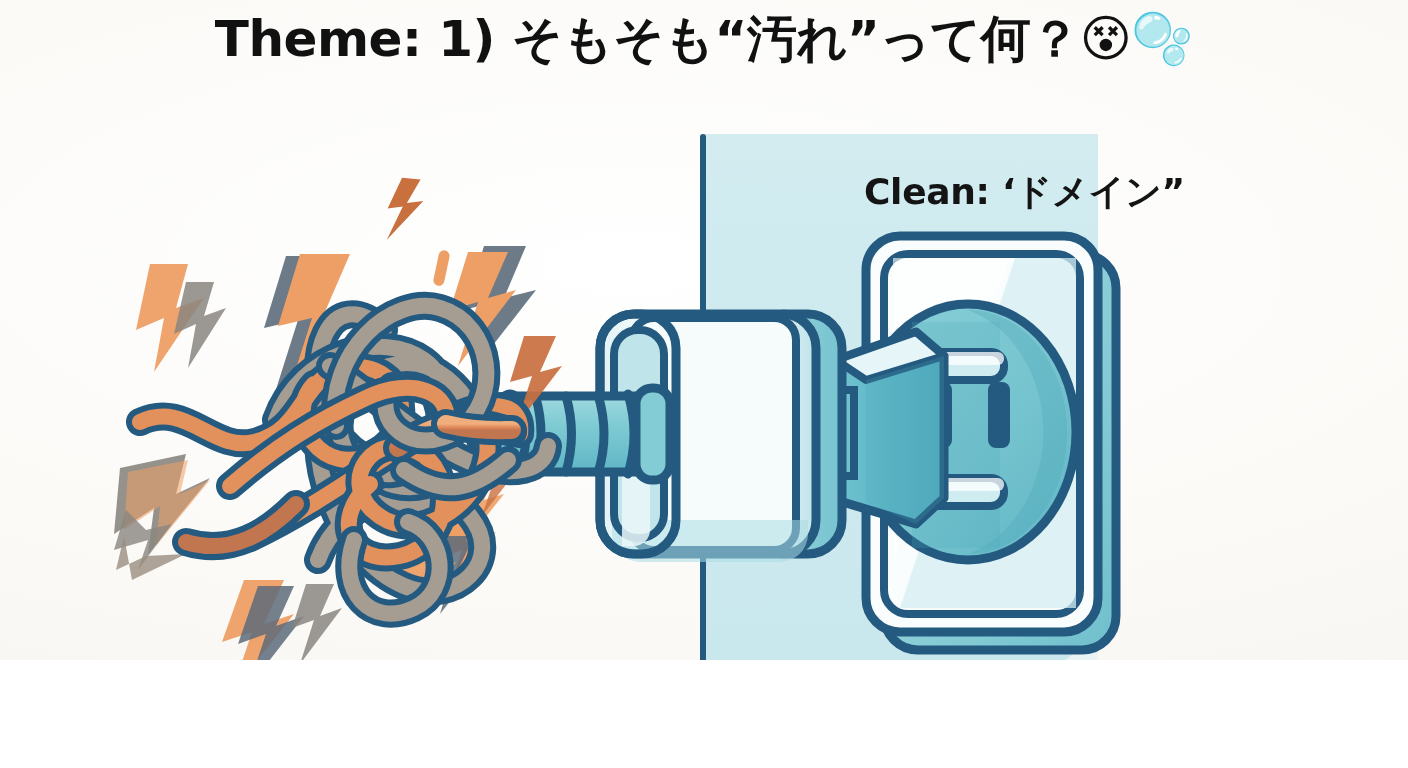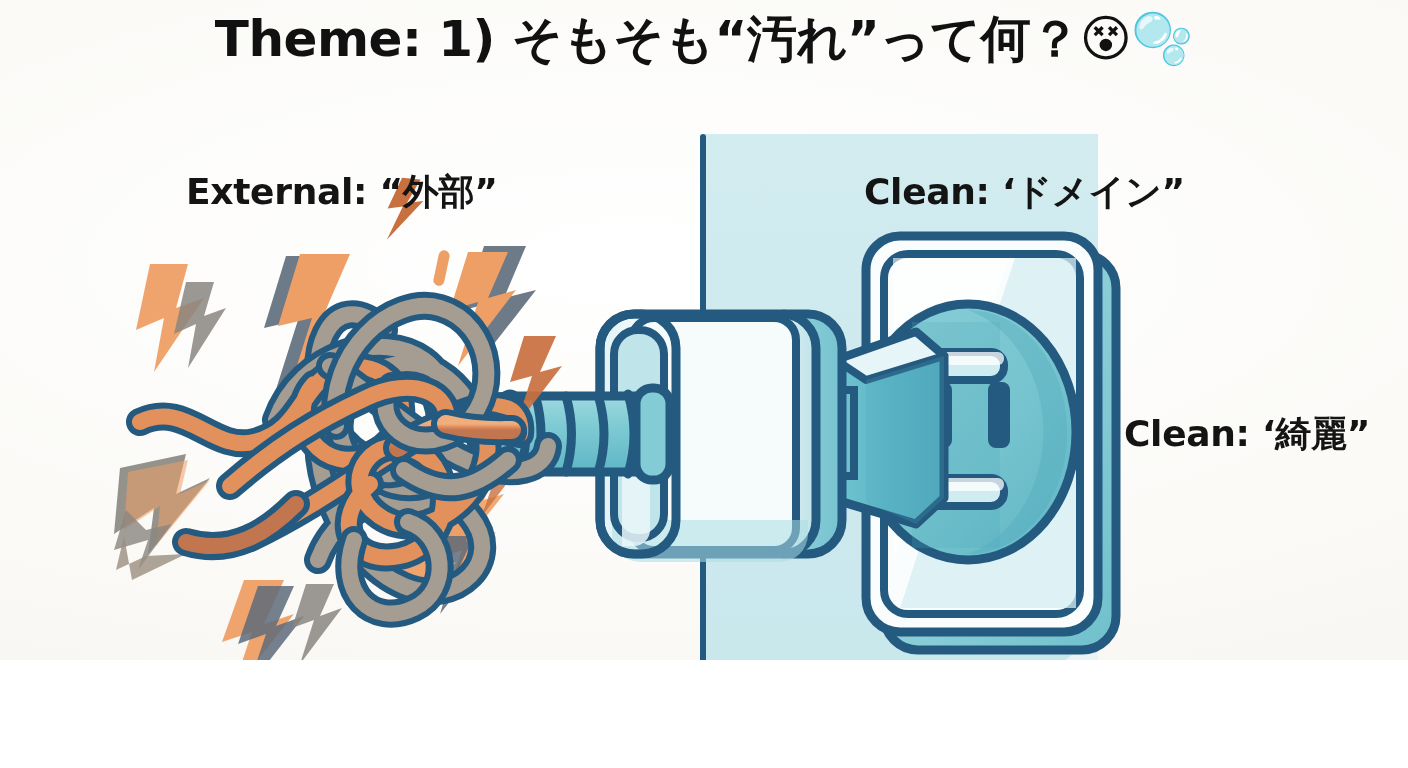--- a/index.html
+++ b/index.html
@@ -295,19 +295,17 @@
       </g>
       <g>
         <path d="M446 424 C478 432 500 430 512 430" stroke="#255A80" stroke-width="30"></path>
         <path d="M446 424 C478 432 500 430 512 430" stroke="url(#gCordO)" stroke-width="18"></path>
       </g>
     </g>
   </svg>
 
   <div id="title">Theme: 1) そもそも“汚れ”って何？😵🫧</div>
 
-  <div class="label" id="label-external">External: “外部”</div>
 
   <div class="label" id="label-domain">Clean: ‘ドメイン”</div>
 
-  <div class="label" id="label-clean">Clean: ‘綺麗”</div>
 
 </div>
 
 </body></html>

